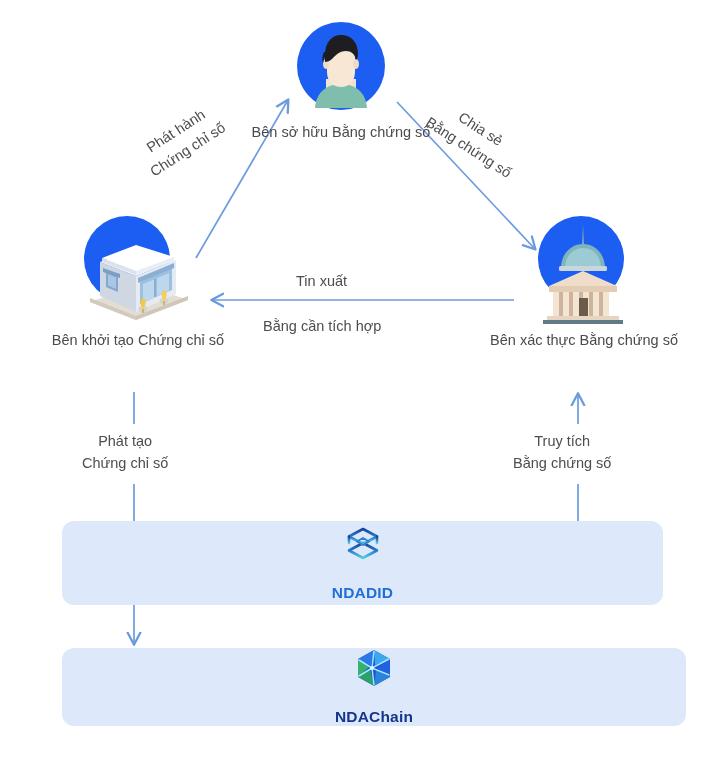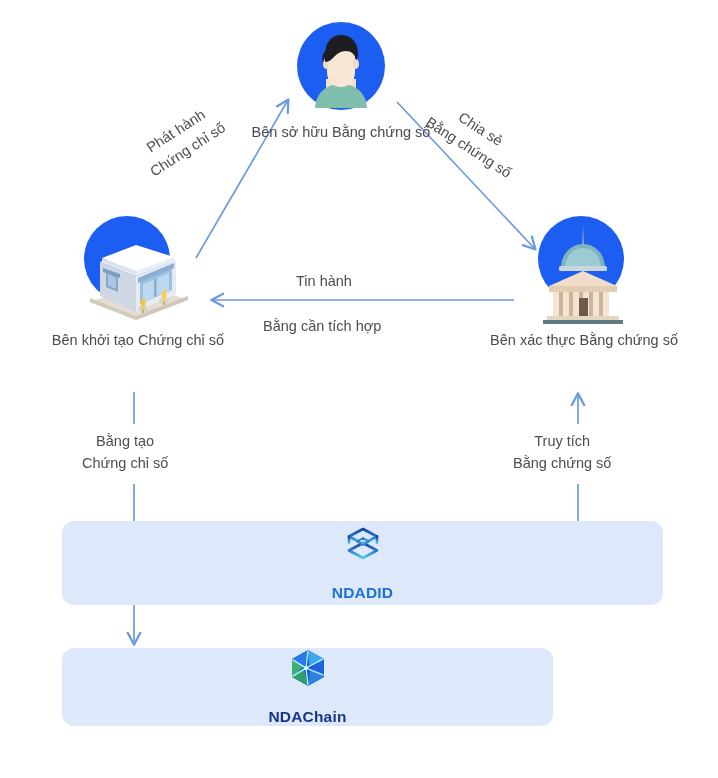--- a/index.html
+++ b/index.html
@@ -76,21 +76,21 @@
   #lbl-create { left: 82px;  top: 431px; text-align: center; }
   #lbl-fetch  { left: 513px; top: 431px; text-align: center; }
 
   
   .panel {
     position: absolute;
     background: #dde9fb;
     border-radius: 12px;
   }
   #panel-did   { left: 62px; top: 521px; width: 601px; height: 84px; }
-  #panel-chain { left: 62px; top: 648px; width: 491px; height: 78px; }
+  #panel-chain { left: 62px; top: 648px; width: 624px; height: 78px; }
   .panel-inner {
     position: absolute; left: 0; top: 0; width: 100%; height: 100%;
     display: flex; flex-direction: column;
     align-items: center; justify-content: center;
     gap: 20px;
   }
   .panel-name {
     font-size: 15.5px; font-weight: bold;
     letter-spacing: .2px;
   }
@@ -233,29 +233,29 @@
     <span class="l">Phát hành</span>
     <span class="l">Chứng chỉ số</span>
   </div>
 
   <div class="edge-label rot-right" id="lbl-share">
     <span class="l">Chia sẻ</span>
     <span class="l">Bằng chứng số</span>
   </div>
 
   <div class="edge-label" id="lbl-trust-top">
-    <span class="l">Tin hành</span>
+    <span class="l">Tin xuất</span>
   </div>
 
   <div class="edge-label" id="lbl-trust-bot">
     <span class="l">Bằng cần tích hợp</span>
   </div>
 
   <div class="edge-label" id="lbl-create">
-    <span class="l">Bằng tạo</span>
+    <span class="l">Phát tạo</span>
     <span class="l">Chứng chỉ số</span>
   </div>
 
   <div class="edge-label" id="lbl-fetch">
     <span class="l">Truy tích</span>
     <span class="l">Bằng chứng số</span>
   </div>
 
   <div class="panel" id="panel-did">
     <div class="panel-inner">

